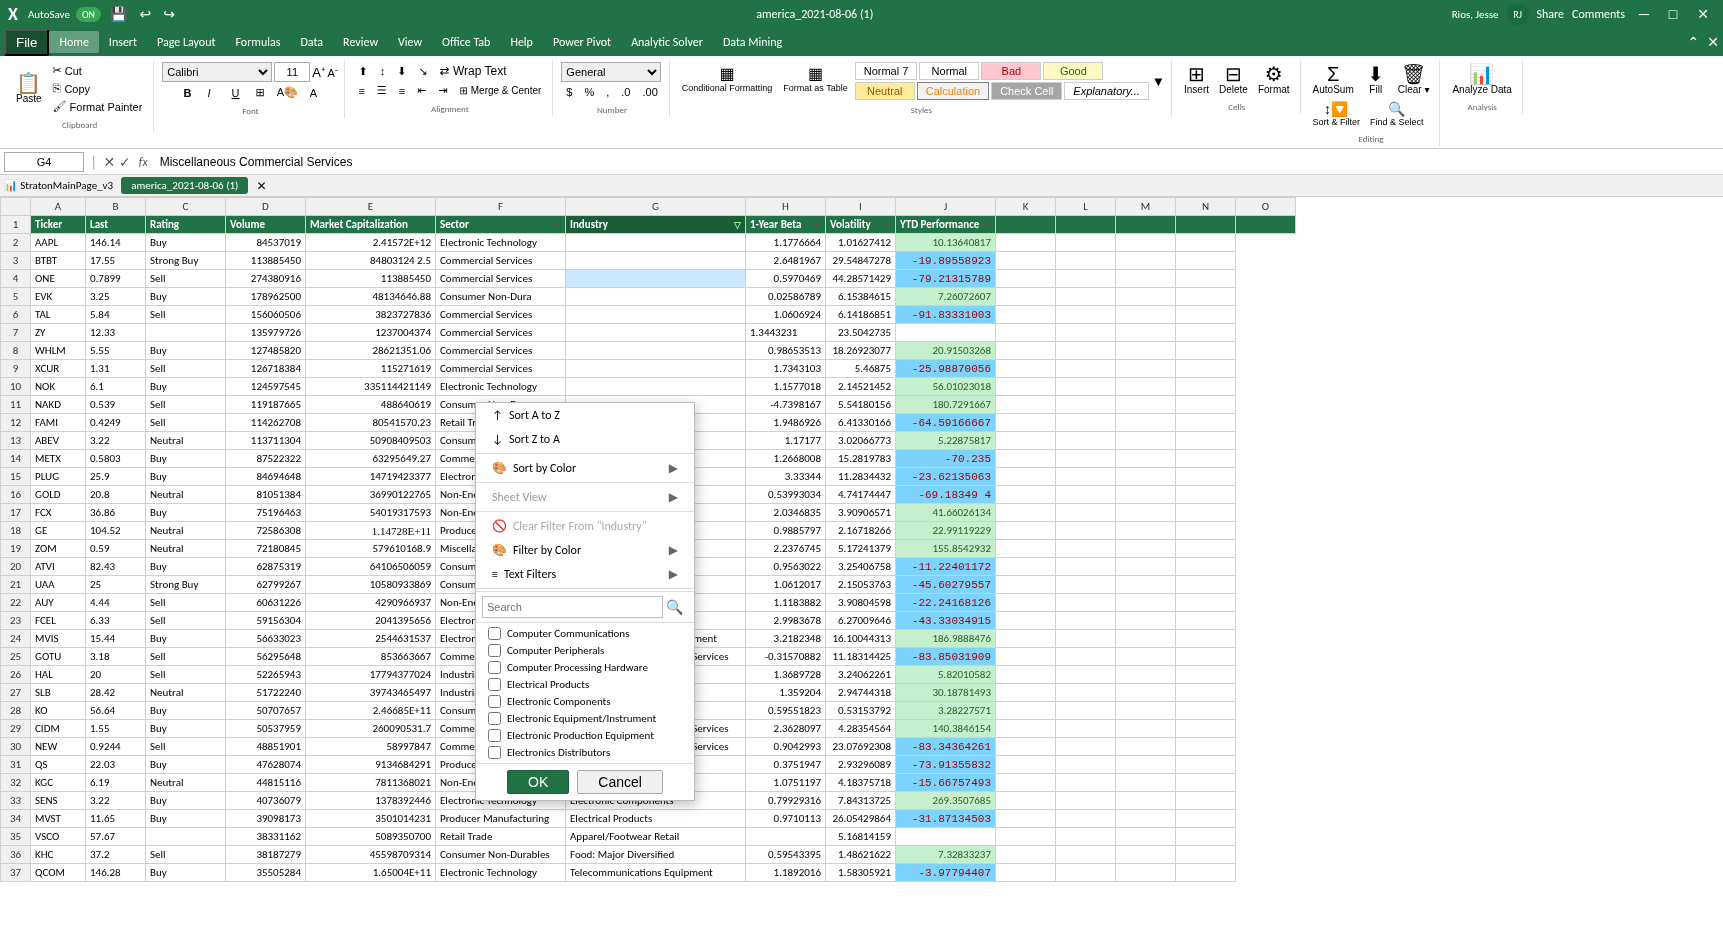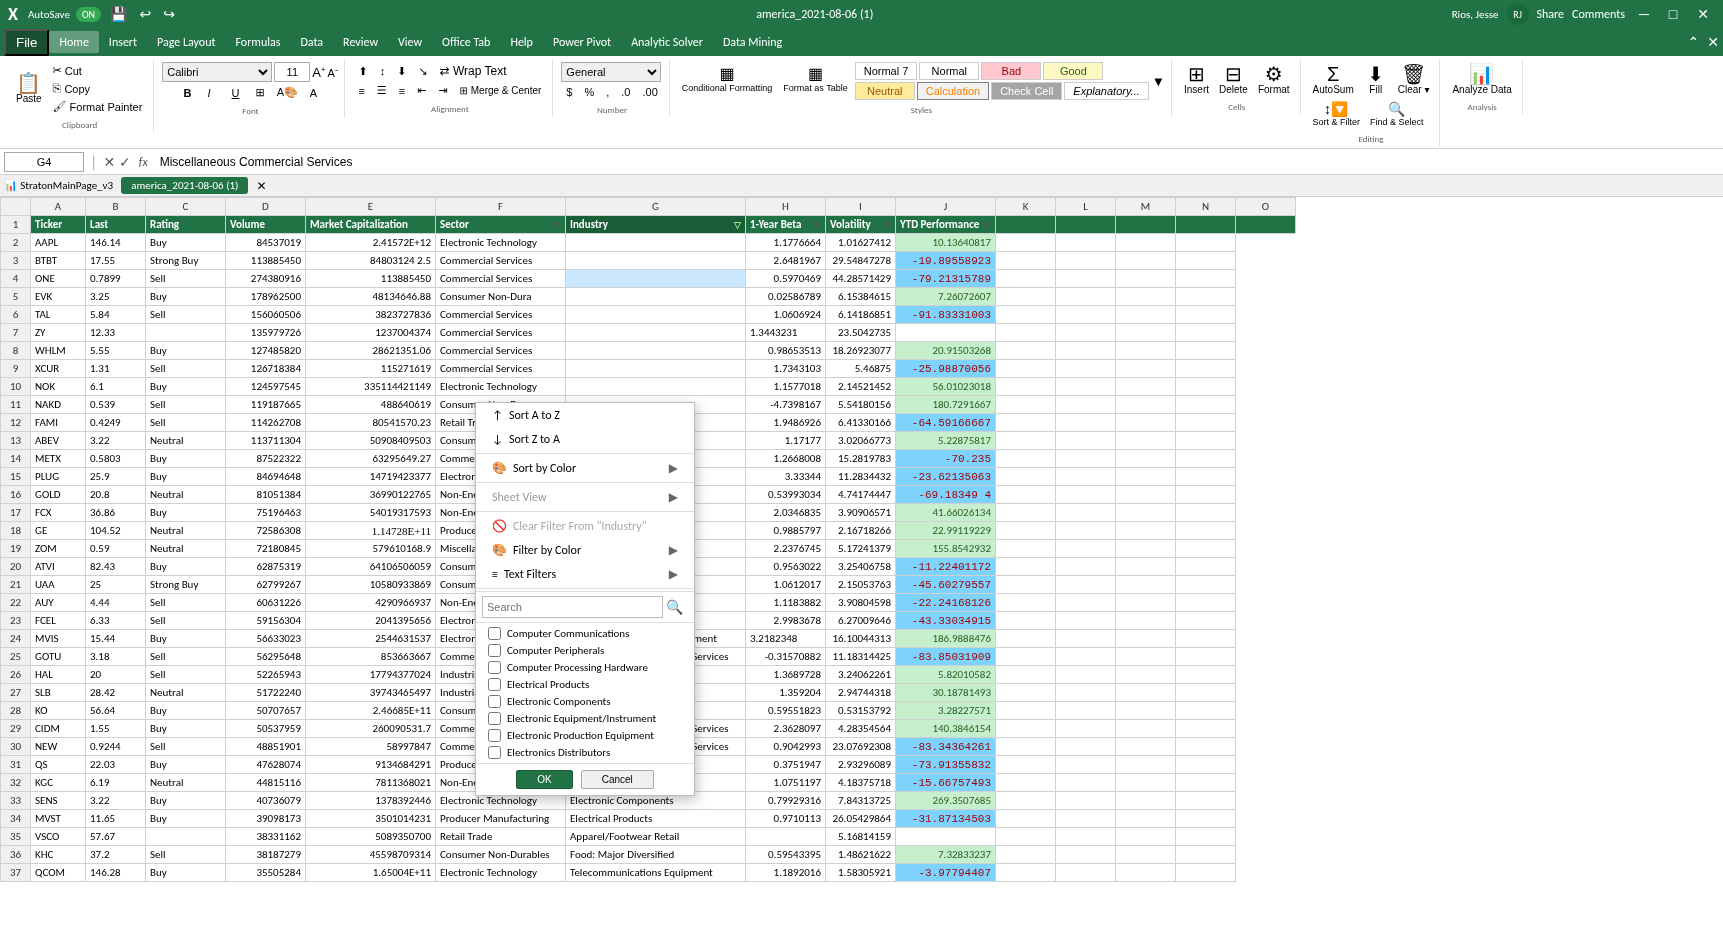--- a/index.html
+++ b/index.html
@@ -243,21 +243,21 @@
     .filter-list-item input[type=checkbox] { cursor: pointer; }
     .filter-buttons {
       display: flex;
       justify-content: center;
       gap: 8px;
       padding: 6px;
       border-top: 1px solid #ddd;
     }
     .filter-btn {
       padding: 3px 20px;
-      font-size: 10px;
+      font-size: 14px;
       border: 1px solid #aaa;
       background: #f0f0f0;
       cursor: pointer;
       border-radius: 2px;
       text-align: center;
     }
     .filter-btn.ok { background: #217346; color: white; border-color: #1a5e38; }
 
     
     .spreadsheet-scroll::-webkit-scrollbar { width: 12px; height: 12px; }
@@ -949,21 +949,21 @@
     </tr>
           <tr>
       <td class="row-num">24</td>
       <td>MVIS</td>
       <td>15.44</td>
       <td>Buy</td>
       <td style="text-align:right;">56633023</td>
       <td style="text-align:right;">2544631537</td>
       <td>Electronic Technology</td>
       <td>Electronic Production Equipment</td>
-      <td style="text-align:left;">3.2182348</td>
+      <td style="text-align:right;">3.2182348</td>
       <td style="text-align:right;">16.10044313</td>
       <td class="positive" style="text-align:right;">186.9888476</td>
       <td></td>
       <td></td>
       <td></td>
       <td></td>
     </tr>
           <tr>
       <td class="row-num">25</td>
       <td>GOTU</td>

